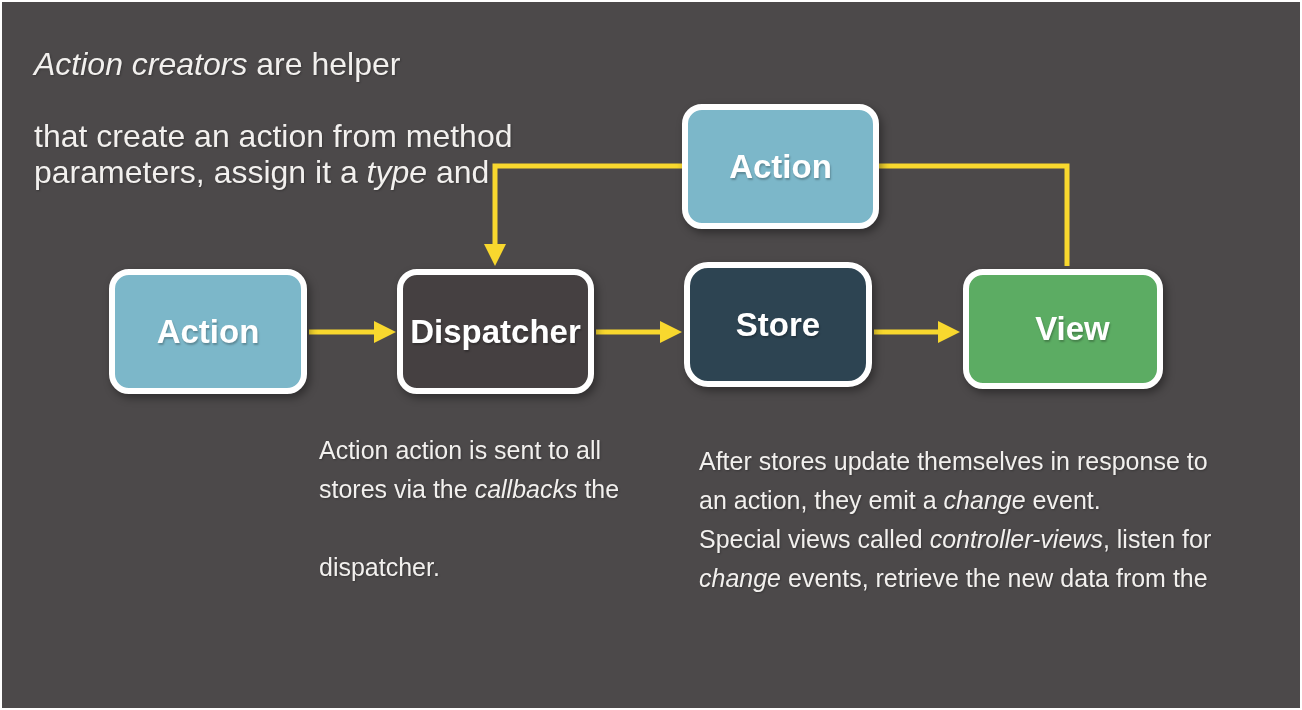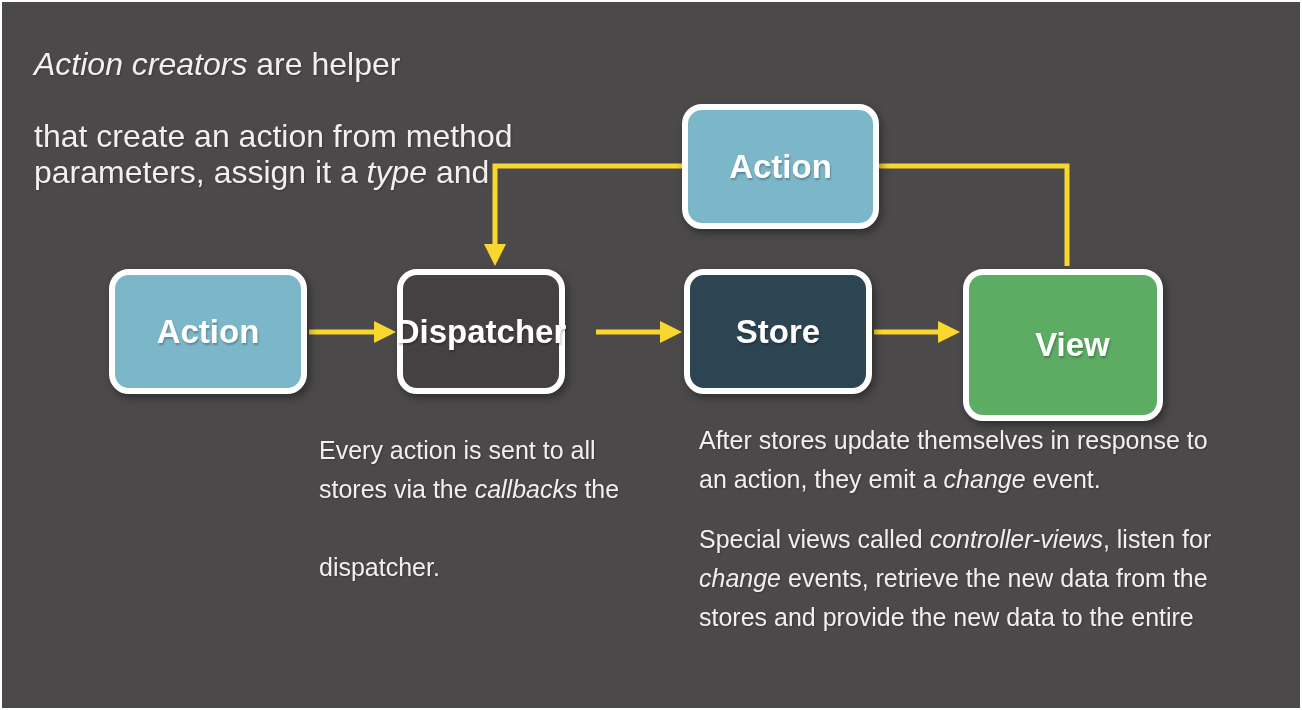--- a/index.html
+++ b/index.html
@@ -23,44 +23,44 @@
     font-size: 25px;
     line-height: 39px;
     text-shadow: 1px 1px 2px rgba(0,0,0,0.25);
     white-space: nowrap;
   }
   .note em {
     font-style: italic;
   }
   .note.para1 { left: 32px;  top: 44px;  line-height: 36px; font-size: 32px; }
   .note.para2 { left: 317px; top: 429px; }
-  .note.para3 { left: 697px; top: 419px; }
+  .note.para3 { left: 697px; top: 440px; }
   .note.para4 { left: 697px; top: 518px; }
 
   .box {
     position: absolute;
     box-sizing: border-box;
     border: 6px solid var(--box-border, #ffffff);
     border-radius: 20px;
     box-shadow: 3px 4px 9px rgba(0,0,0,0.38);
     display: flex;
     align-items: center;
     justify-content: center;
   }
   .box .label {
     color: var(--label-text, #ffffff);
     font-size: 33px;
     font-weight: bold;
     text-shadow: 1px 2px 2px rgba(0,0,0,0.25);
   }
   .box.action-top  { left: 680px; top: 102px; width: 197px; height: 125px; background: var(--action-fill, #7cb7c9); }
   .box.action-main { left: 107px; top: 267px; width: 198px; height: 125px; background: var(--action-fill, #7cb7c9); }
-  .box.dispatcher  { left: 395px; top: 267px; width: 168px; height: 125px; background: var(--dispatcher-fill, #454041); }
-  .box.store       { left: 682px; top: 267px; width: 188px; height: 125px; background: var(--store-fill, #2d4452); }
-  .box.view        { left: 961px; top: 267px; width: 200px; height: 152px; background: var(--view-fill, #5cac63); padding-left: 19px; }
+  .box.dispatcher  { left: 395px; top: 267px; width: 197px; height: 125px; background: var(--dispatcher-fill, #454041); }
+  .box.store       { left: 682px; top: 260px; width: 188px; height: 125px; background: var(--store-fill, #2d4452); border-radius: 24px; }
+  .box.view        { left: 961px; top: 267px; width: 200px; height: 120px; background: var(--view-fill, #5cac63); padding-left: 19px; }
 
   svg.arrows {
     position: absolute;
     left: 0; top: 0;
     width: 1302px;
     height: 710px;
     pointer-events: none;
   }
   svg.arrows .shaft {
     fill: none;
@@ -72,23 +72,23 @@
     fill: var(--arrow, #f8d82e);
     stroke: none;
   }
 </style>
 </head>
 <body style="--background: #4c494a; --frame-border: #ffffff; --box-border: #ffffff; --label-text: #ffffff; --text: #f2f0ee; --arrow: #f8d82e; --action-fill: #7cb7c9; --dispatcher-fill: #454041; --store-fill: #2d4452; --view-fill: #5cac63;">
 
 <div class="canvas">
 
   <div class="note para1"><em>Action creators</em><span> are helper</span><br><br><span>that create an action from method</span><br><span>parameters, assign it a </span><em>type</em><span> and</span><br></div>
-  <div class="note para2"><span>Every action is sent to all</span><br><span>stores via the </span><em>callbacks</em><span> the</span><br><br><span>dispatcher.</span></div>
+  <div class="note para2"><span>Action action is sent to all</span><br><span>stores via the </span><em>callbacks</em><span> the</span><br><br><span>dispatcher.</span></div>
   <div class="note para3"><span>After stores update themselves in response to</span><br><span>an action, they emit a </span><em>change</em><span> event.</span></div>
-  <div class="note para4"><span>Special views called </span><em>controller-views</em><span>, listen for</span><br><em>change</em><span> events, retrieve the new data from the</span><br><span>stores and provide the new data to the entire</span><br></div>
+  <div class="note para4"><span>Special views called </span><em>controller-views</em><span>, listen for</span><br><em>change</em><span> events, retrieve the new data from the</span><br><br></div>
 
   <svg class="arrows" viewBox="0 0 1302 710" xmlns="http://www.w3.org/2000/svg">
 
     <path class="shaft" d="M307 330 H372"></path>
     <polygon class="head" points="372,319 394,330 372,341"></polygon>
 
     <path class="shaft" d="M594 330 H658"></path>
     <polygon class="head" points="658,319 680,330 658,341"></polygon>
 
     <path class="shaft" d="M872 330 H936"></path>

